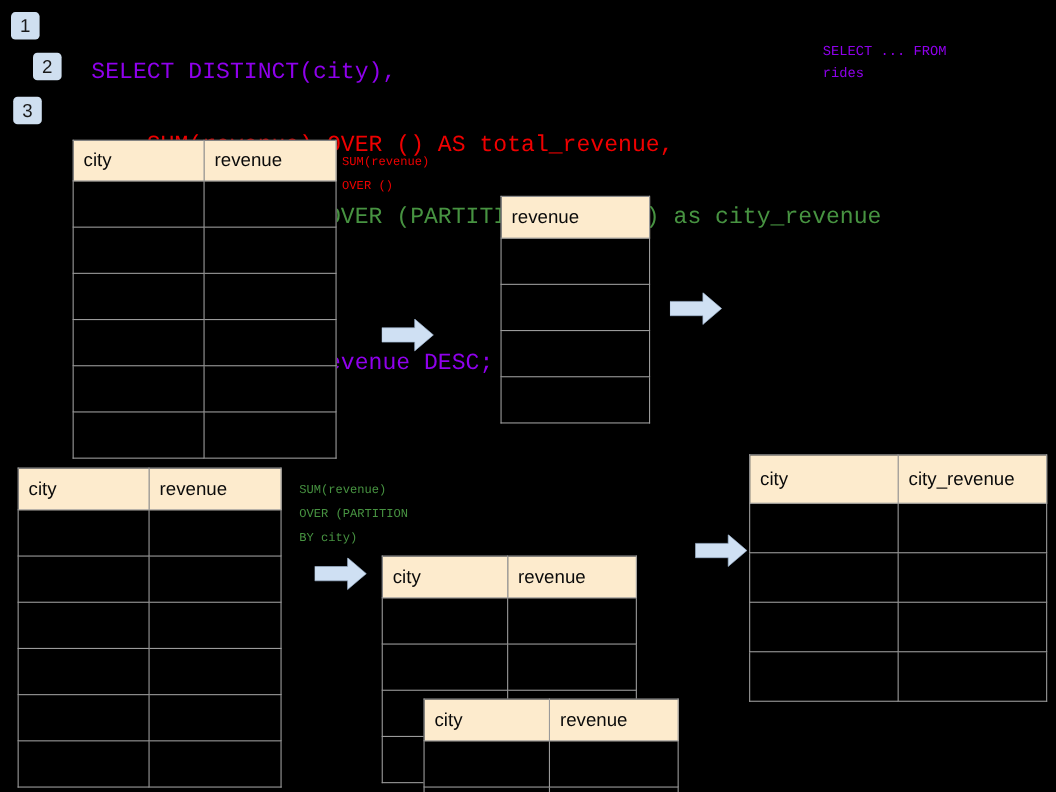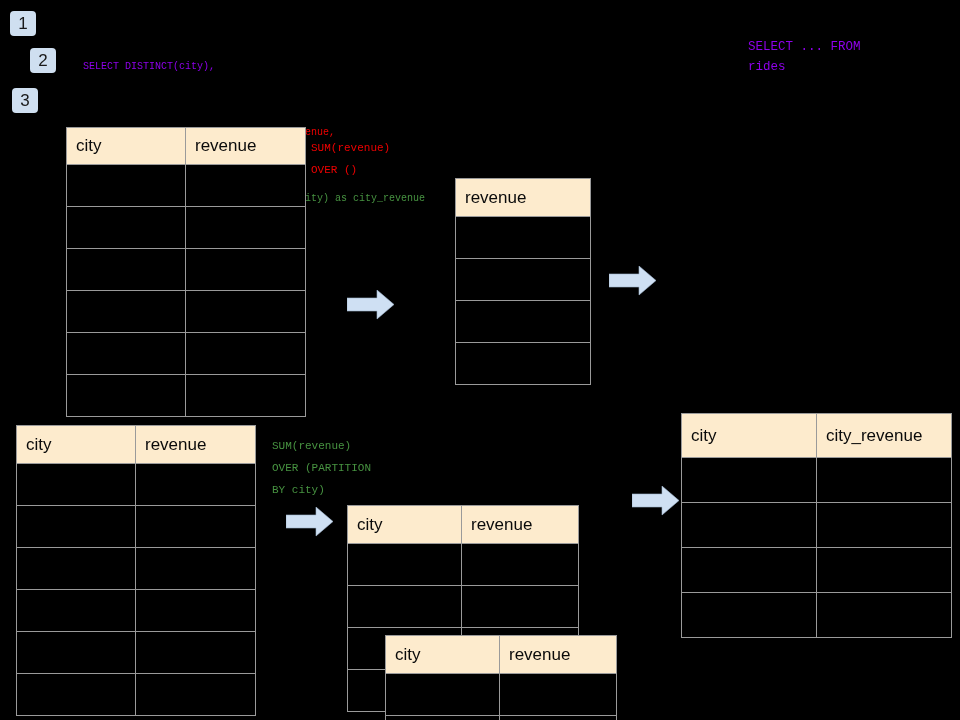--- a/index.html
+++ b/index.html
@@ -30,21 +30,21 @@
     align-items: center;
     justify-content: center;
     width: 26px;
     height: 25px;
   }
 
   
   .code {
     position: absolute;
     font-family: "Liberation Mono", monospace;
-    font-size: 10px;
+    font-size: 21px;
     line-height: 22px;
     white-space: pre;
     letter-spacing: 0px;
   }
   .code-line { white-space: pre; }
   .c-purple { color: #8f00ec; }
   .c-red    { color: #ef0000; }
   .c-green  { color: #479341; }
 
   .sidecode {

